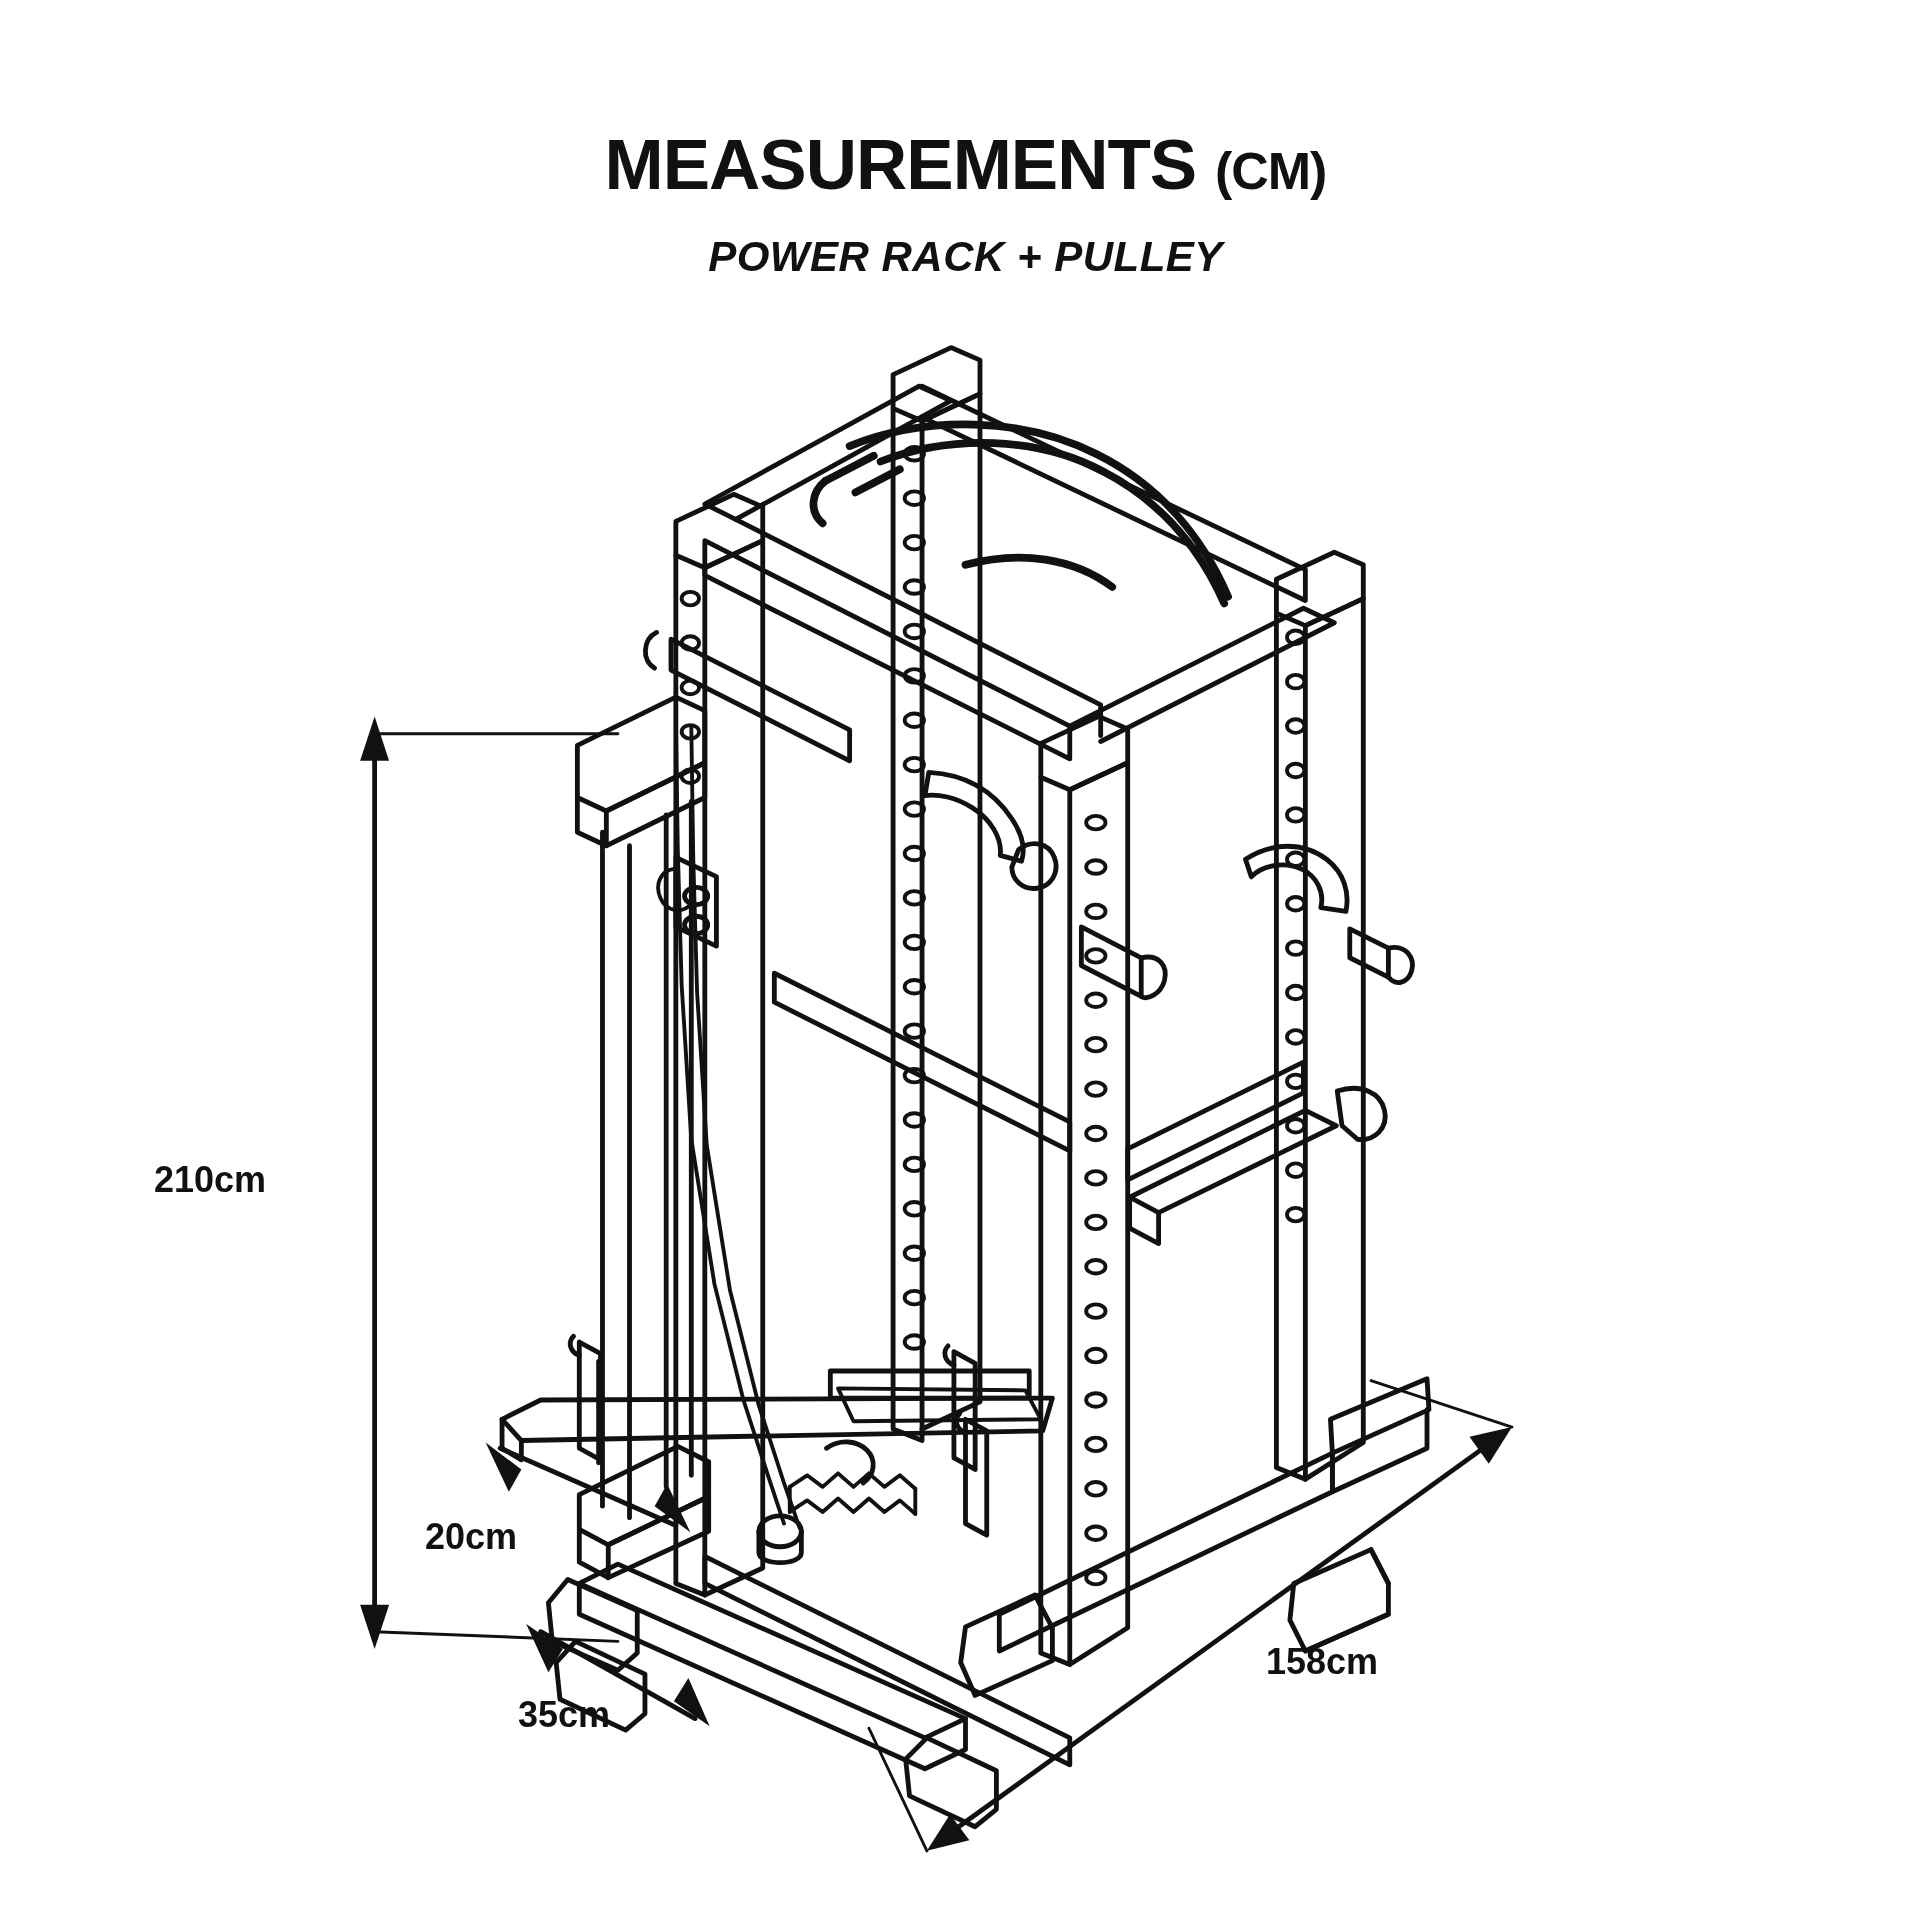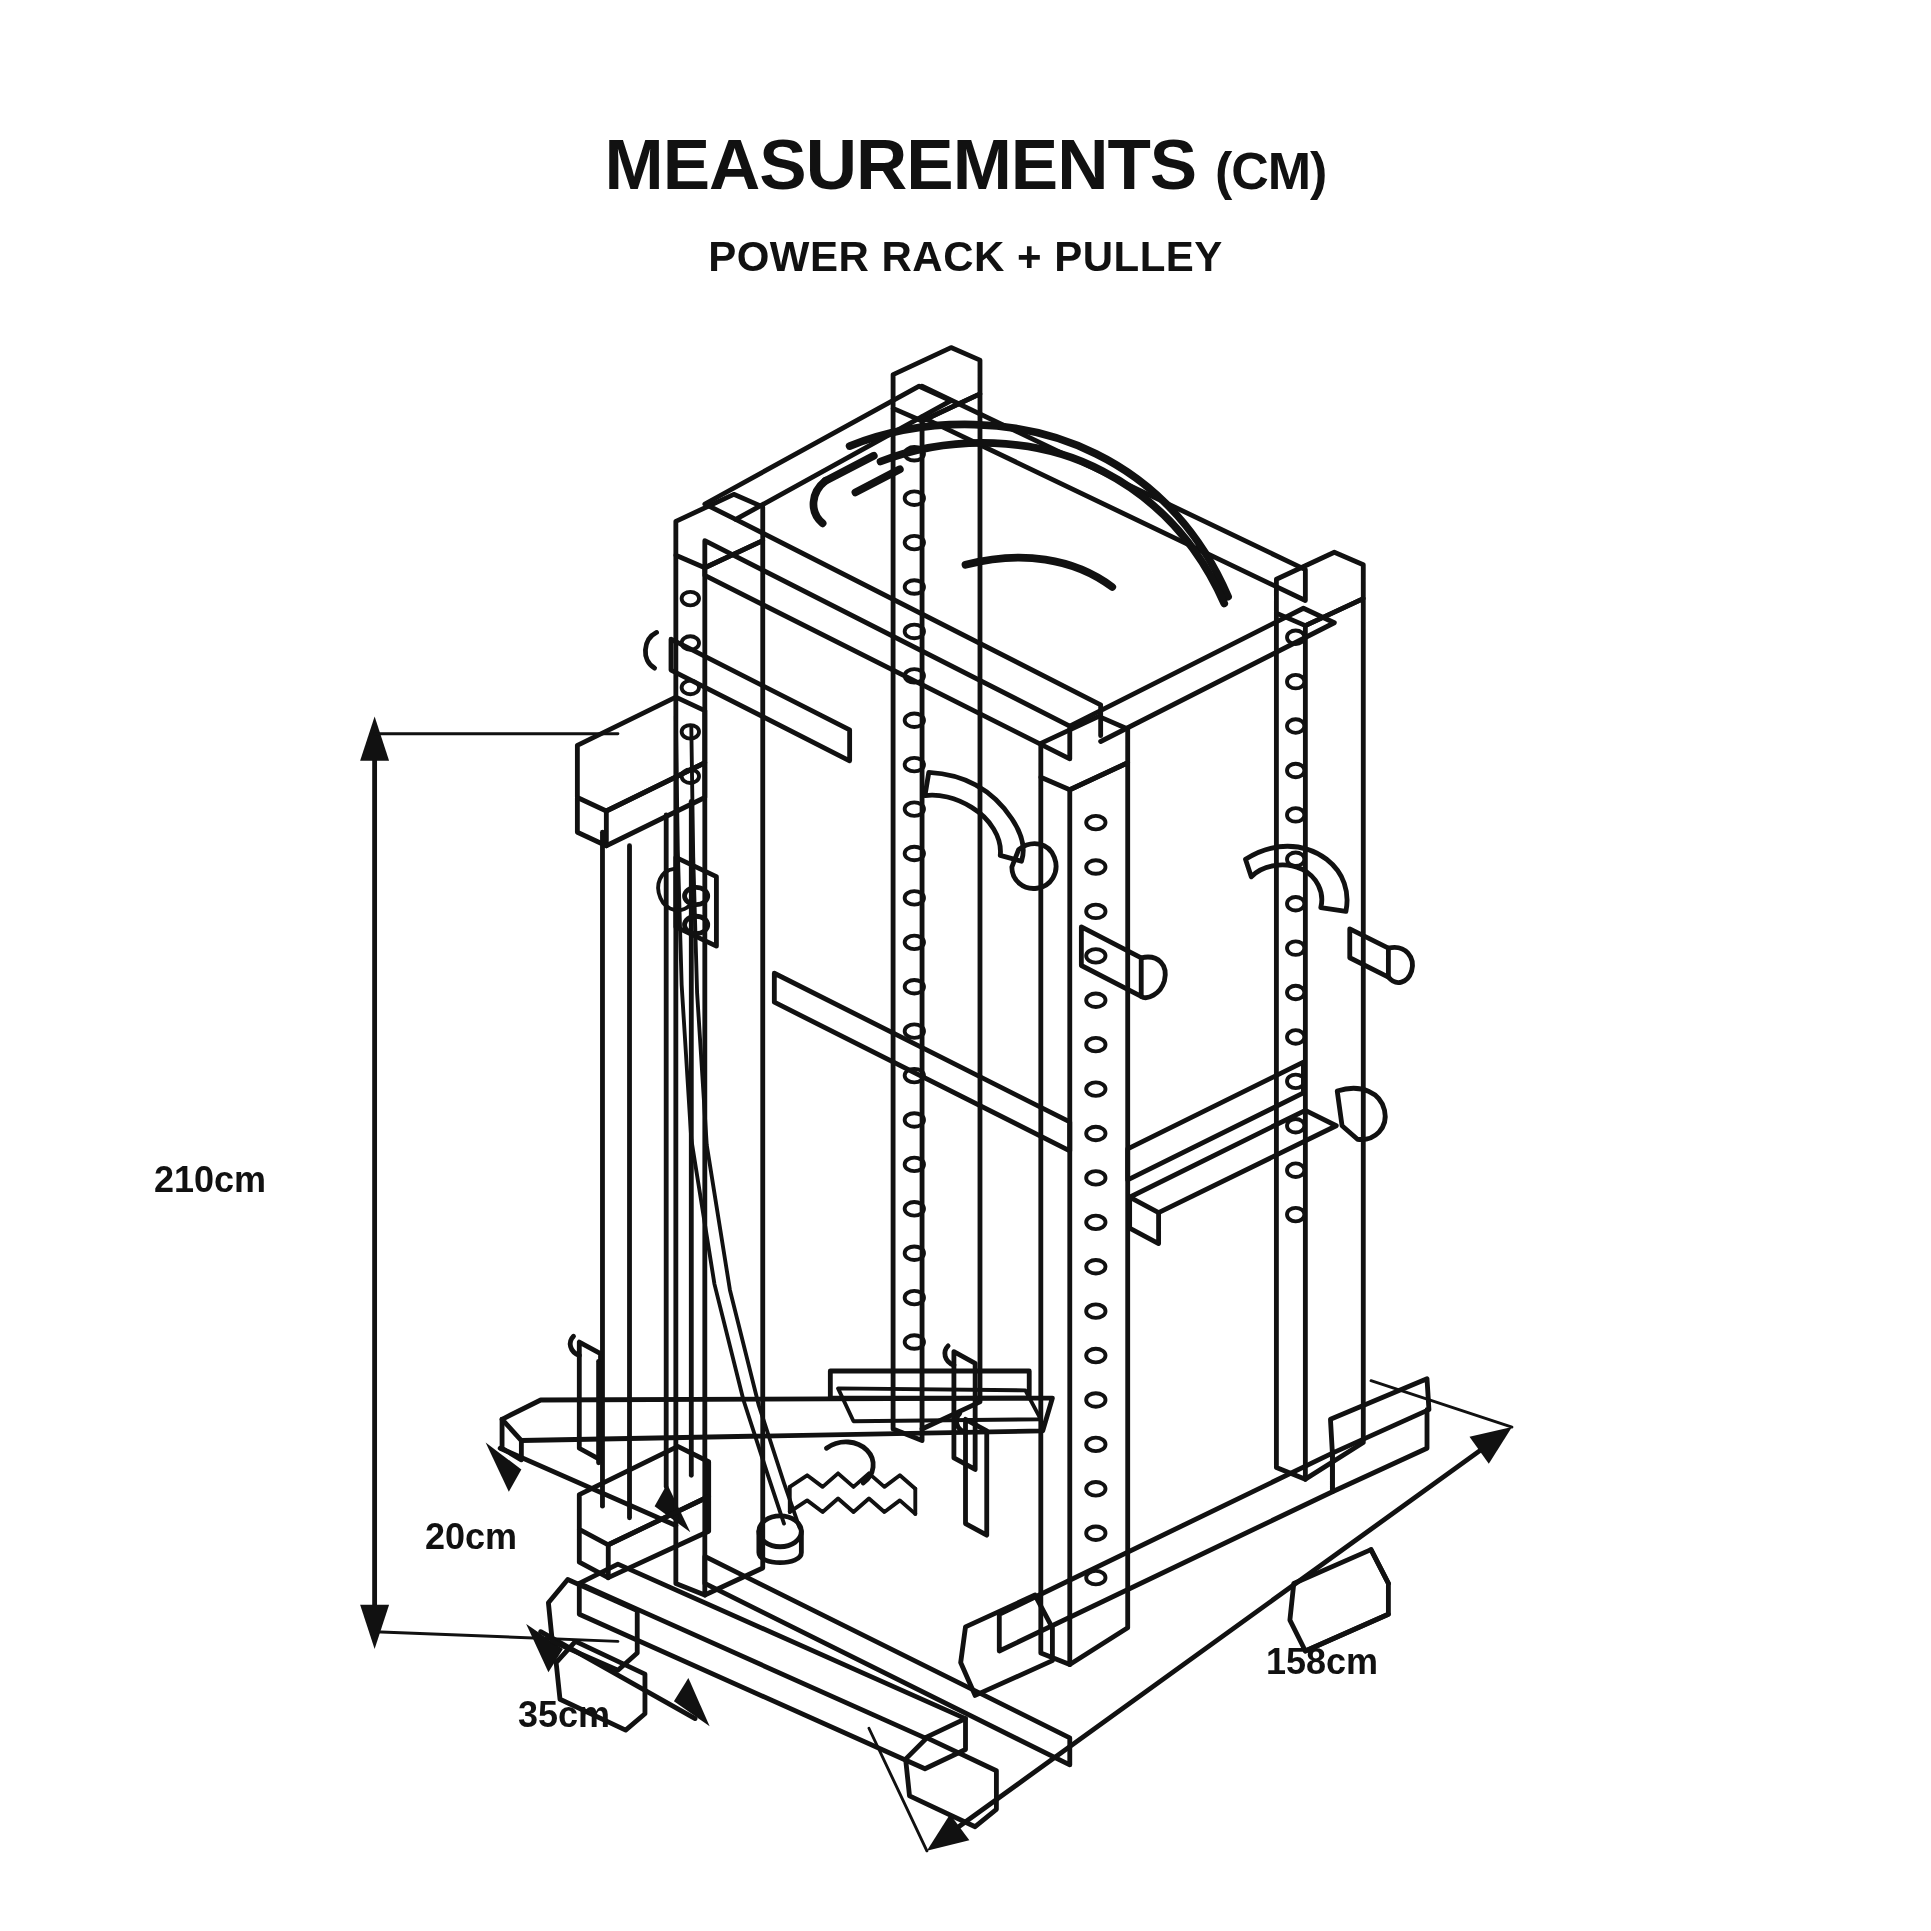--- a/index.html
+++ b/index.html
@@ -37,20 +37,21 @@
   }
   .main-title .unit {
     font-size: 52px;
     font-weight: 800;
   }
   .sub-title {
     font-size: 42px;
     font-weight: 800;
     letter-spacing: 0.5px;
     margin: 33px 0 0 0;
+    font-style: italic;
   }
   #diagram {
     position: absolute;
     top: 0;
     left: 0;
   }
   .dim-label {
     position: absolute;
     font-size: 36px;
     font-weight: 700;

